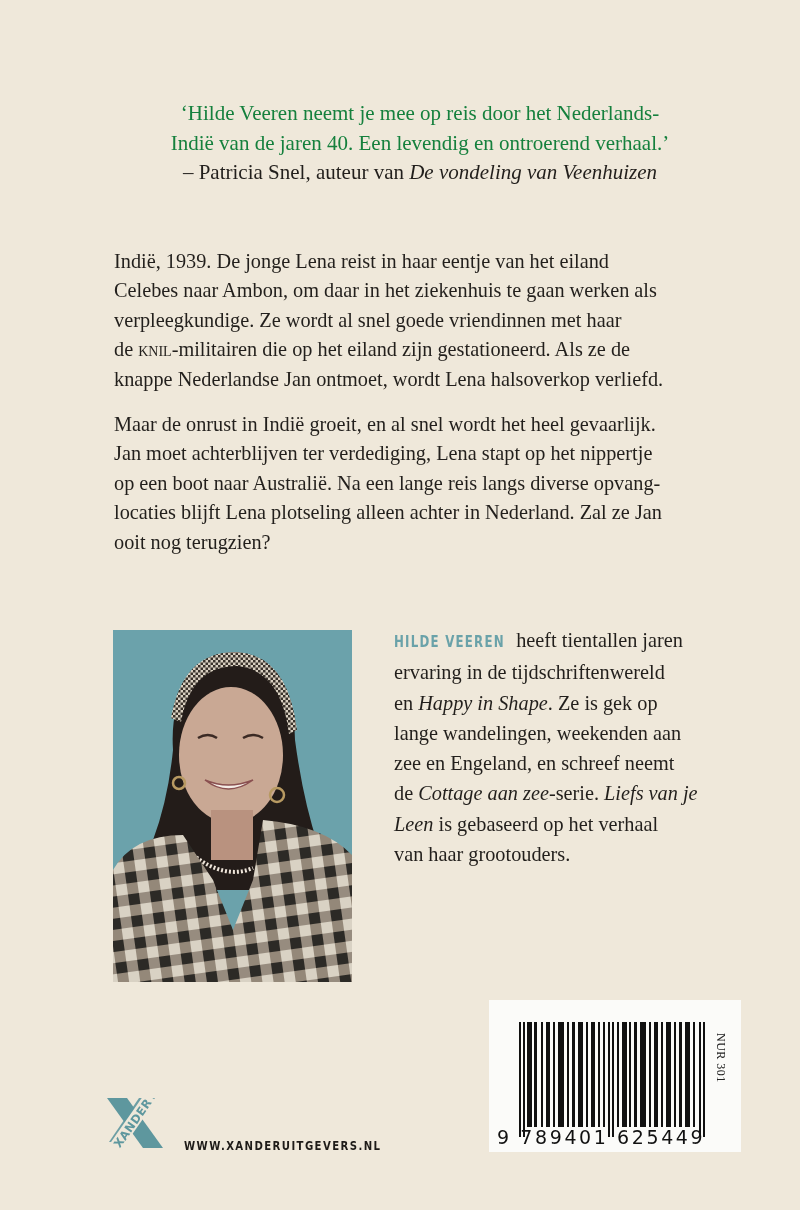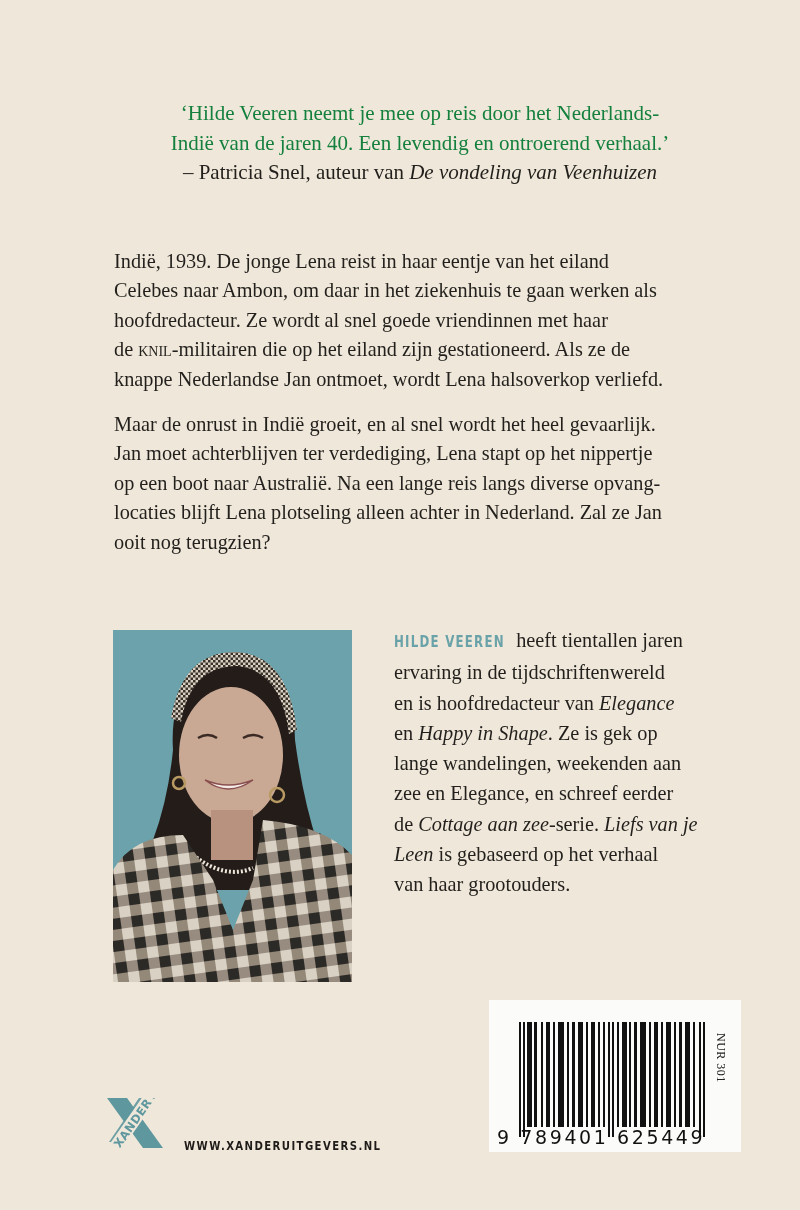--- a/index.html
+++ b/index.html
@@ -68,21 +68,21 @@
 <div class="quote">
   <span class="q">‘Hilde Veeren neemt je mee op reis door het Nederlands-</span>
   <span class="q">Indië van de jaren 40. Een levendig en ontroerend verhaal.’</span>
   <span class="attr"><span>– Patricia Snel, auteur van </span><i>De vondeling van Veenhuizen</i></span>
 </div>
 
 <div class="body-text">
   <p>
     <span class="line">Indië, 1939. De jonge Lena reist in haar eentje van het eiland</span>
     <span class="line">Celebes naar Ambon, om daar in het ziekenhuis te gaan werken als</span>
-    <span class="line">hoofdredacteur. Ze wordt al snel goede vriendinnen met haar</span>
+    <span class="line">verpleegkundige. Ze wordt al snel goede vriendinnen met haar</span>
     <span class="line"><span>de </span><span class="smallcaps">KNIL</span><span>-militairen die op het eiland zijn gestationeerd. Als ze de</span></span>
     <span class="line">knappe Nederlandse Jan ontmoet, wordt Lena halsoverkop verliefd.</span>
   </p>
   <p>
     <span class="line">Maar de onrust in Indië groeit, en al snel wordt het heel gevaarlijk.</span>
     <span class="line">Jan moet achterblijven ter verdediging, Lena stapt op het nippertje</span>
     <span class="line">op een boot naar Australië. Na een lange reis langs diverse opvang-</span>
     <span class="line">locaties blijft Lena plotseling alleen achter in Nederland. Zal ze Jan</span>
     <span class="line">ooit nog terugzien?</span>
   </p>
@@ -123,24 +123,23 @@
 
     <path d="M80 225 Q112 250 140 238" stroke="#eee5da" stroke-width="4" stroke-dasharray="2 2" fill="none"></path>
 
     <path d="M0 240 Q20 205 70 205 L100 250 L120 300 L140 250 L150 190 Q210 195 239 225 L239 352 L0 352 Z" fill="url(#check)"></path>
   </svg>
 </div>
 
 <div class="bio">
   <span class="line"><span class="name">HILDE VEEREN</span><span> heeft tientallen jaren</span></span>
   <span class="line">ervaring in de tijdschriftenwereld</span>
-  <span class="line"><span>en is hoofdredacteur van </span><i>Elegance</i></span>
   <span class="line"><span>en </span><i>Happy in Shape</i><span>. Ze is gek op</span></span>
   <span class="line">lange wandelingen, weekenden aan</span>
-  <span class="line">zee en Elegance, en schreef eerder</span>
+  <span class="line">zee en Engeland, en schreef neemt</span>
   <span class="line"><span>de </span><i>Cottage aan zee</i><span>-serie. </span><i>Liefs van je</i></span>
   <span class="line"><i>Leen</i><span> is gebaseerd op het verhaal</span></span>
   <span class="line">van haar grootouders.</span>
 </div>
 
 <div class="logo">
   <svg width="62" height="64" viewBox="0 0 62 64">
     <polygon points="2,8 22,8 58,58 38,58" fill="#5e979e"></polygon>
     <polygon points="34,8 50,8 20,52 4,52" fill="#5e979e" opacity="0.9"></polygon>
     <g transform="translate(14,58) rotate(-55)">

